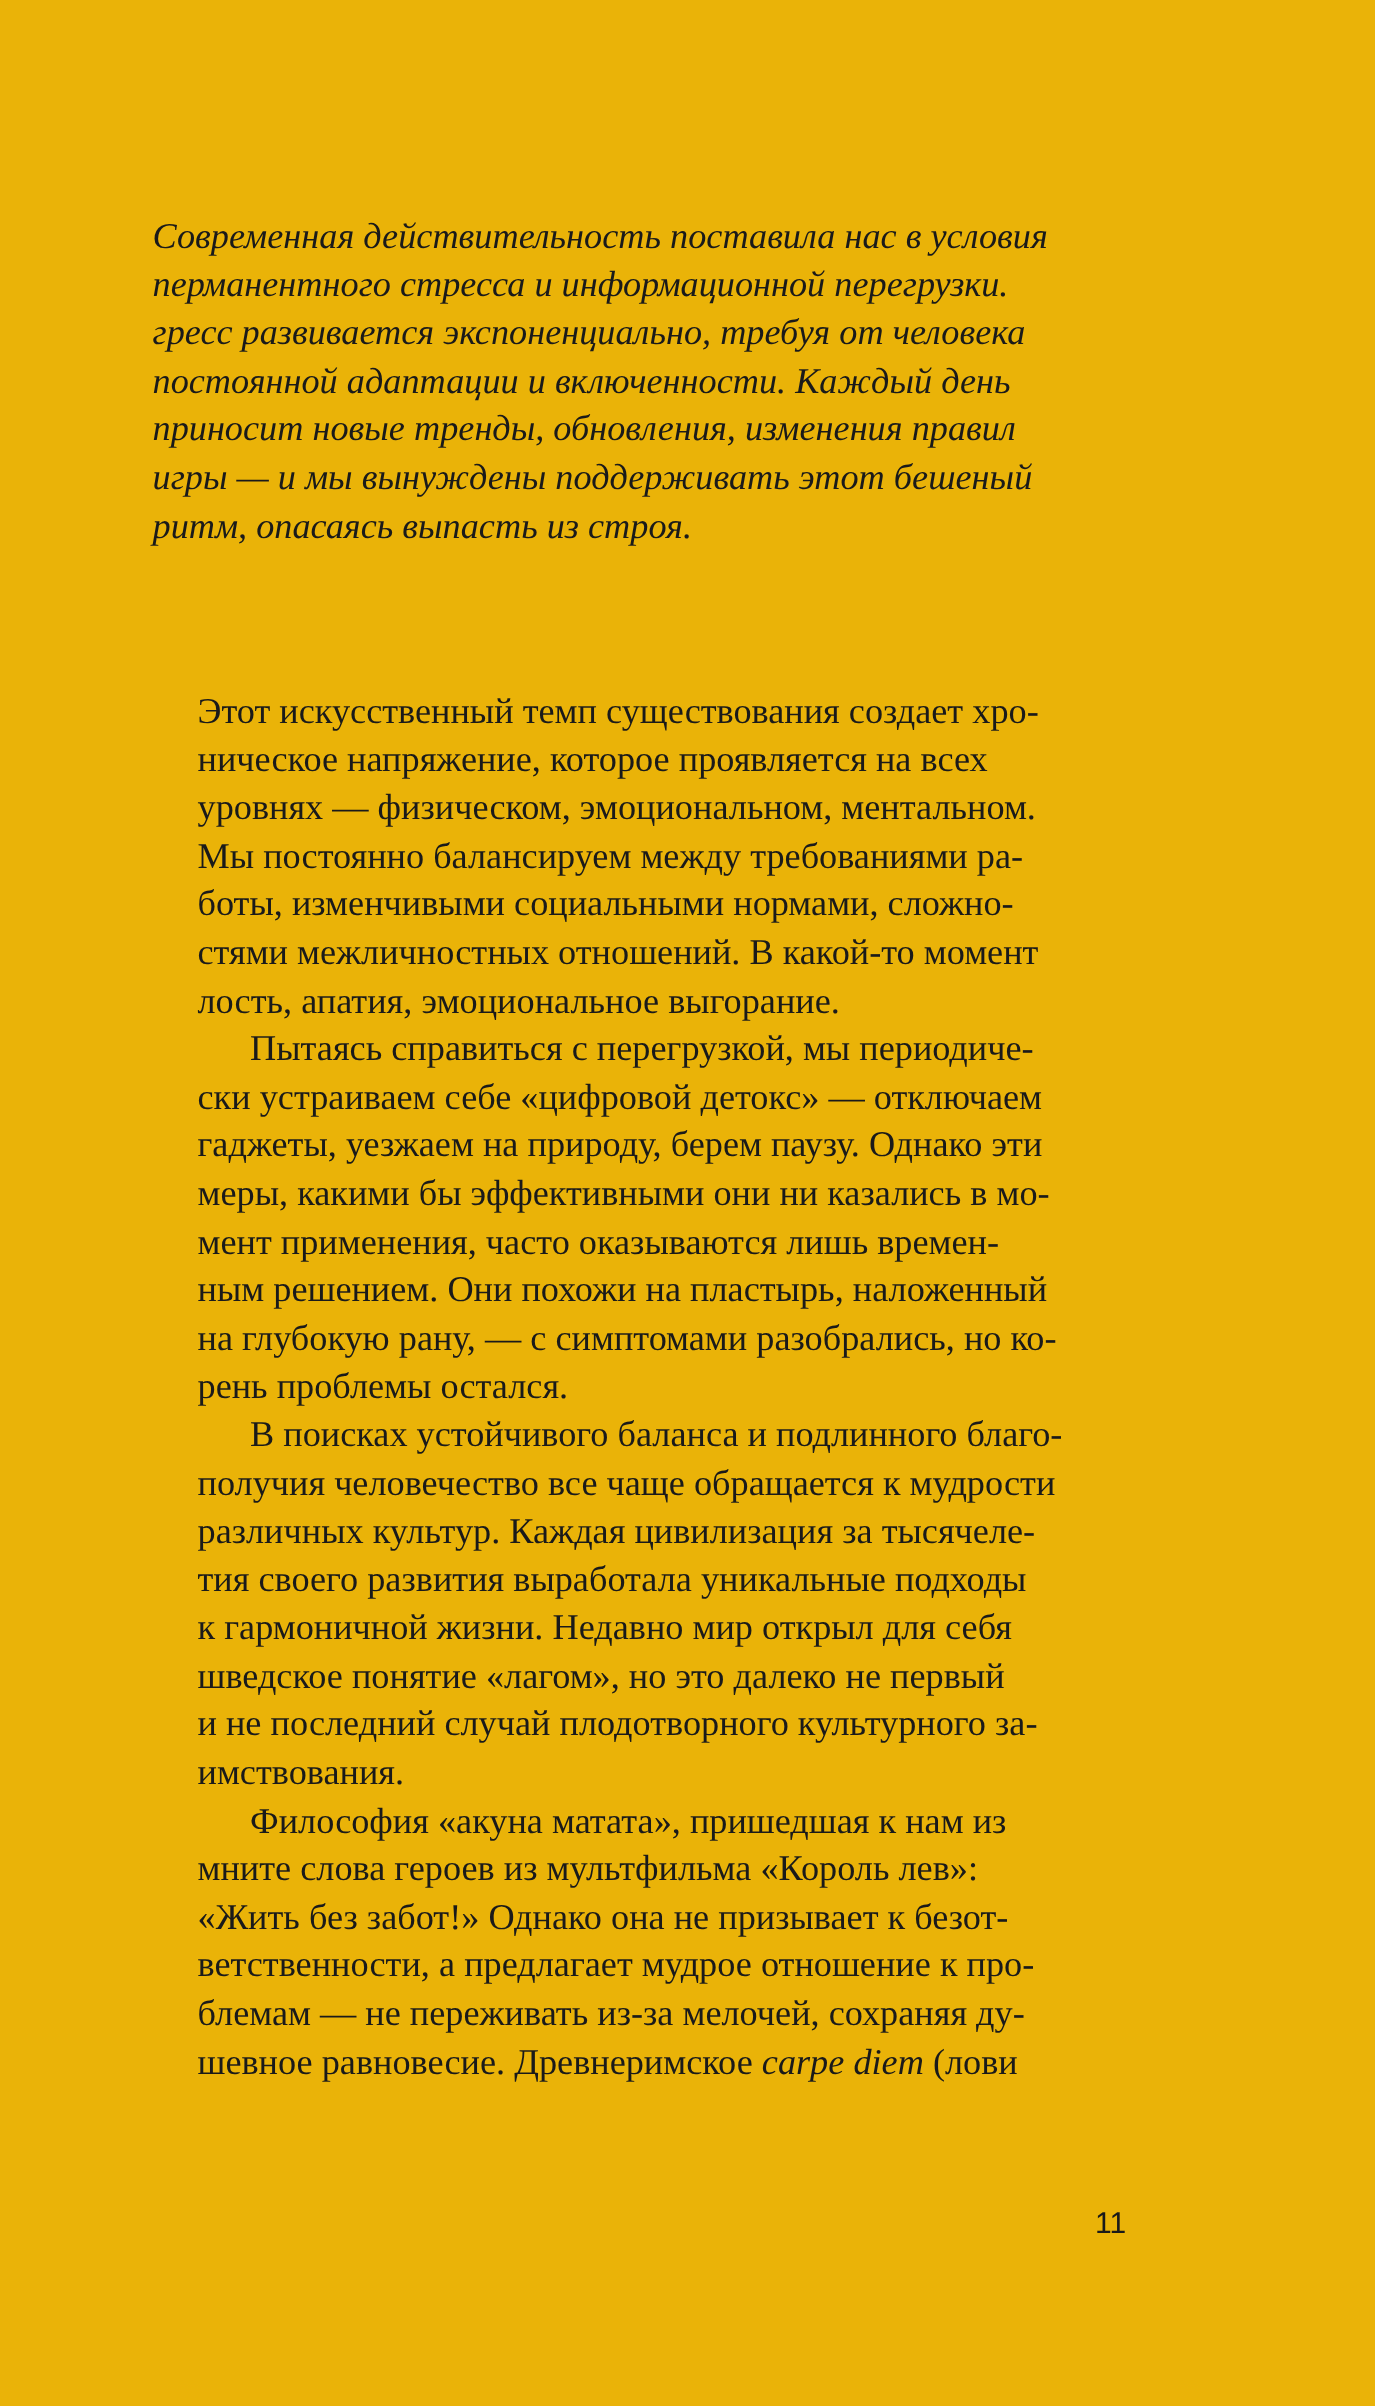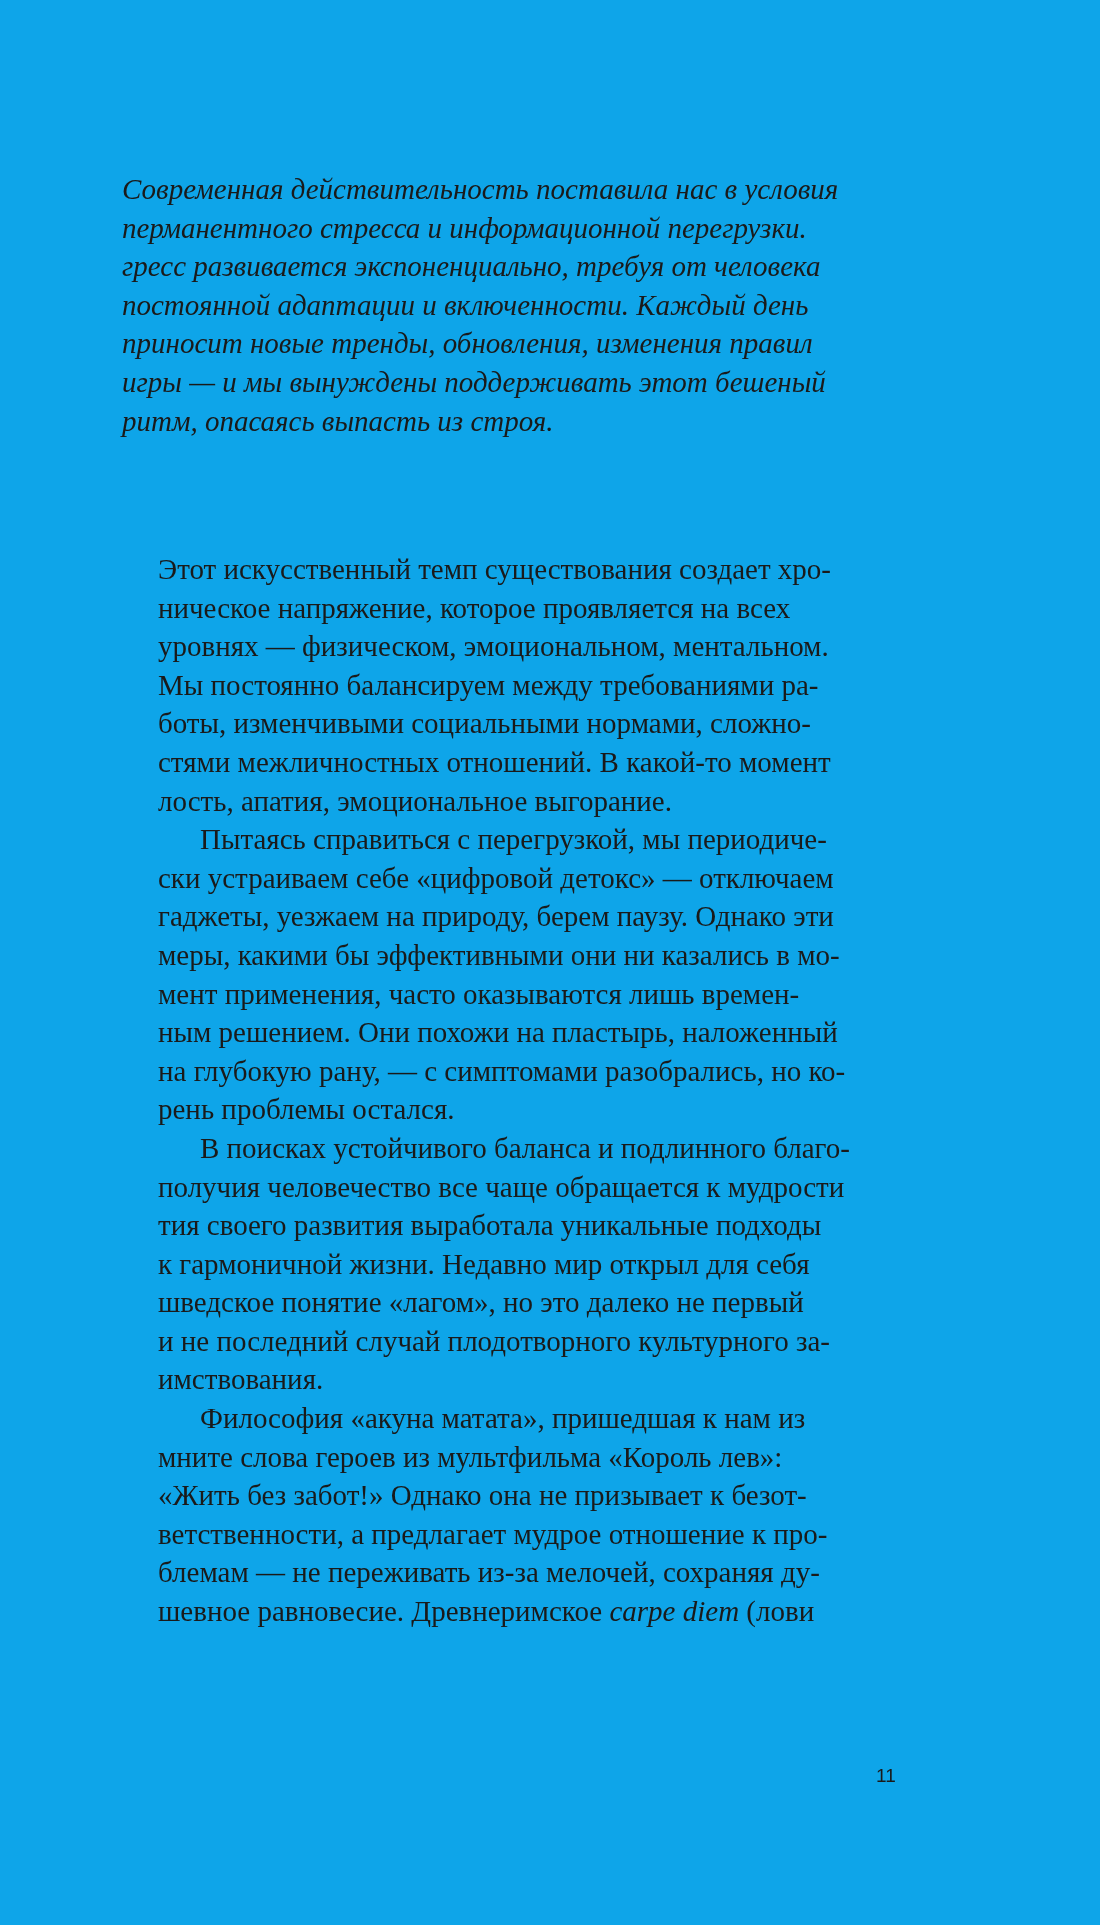--- a/index.html
+++ b/index.html
@@ -1,34 +1,34 @@
 <!DOCTYPE html>
 <html><head>
 <meta charset="utf-8">
 <style>
   html, body { margin: 0; padding: 0; background: #ffffff; }
   body { width: 1100px; height: 1925px; position: relative; overflow: hidden; }
   .page {
     position: absolute; left: 0; top: 0; width: 1100px; height: 1925px;
-    background: #0ea5e9; color: #1a1a1a;
+    background: #eab308; color: #1a1a1a;
   }
   .text-block {
     position: absolute; left: 122px; width: 800px;
     font-family: "Liberation Serif", "DejaVu Serif", serif;
     font-size: 29px; line-height: 38.6px;
   }
   .intro { top: 170px; font-style: italic; }
   .body { top: 550px; margin-left: 36px; }
   .line { display: block; white-space: nowrap; height: 38.6px; }
   .line.indent { padding-left: 42px; }
   .latin { font-style: italic; }
   .page-number {
     position: absolute; left: 876px; top: 1765px;
     font-family: "Liberation Sans", "DejaVu Sans", sans-serif;
-    font-size: 19px; color: #1a1a1a;
+    font-size: 24px; color: #1a1a1a;
   }
 </style>
 </head>
 <body>
 
 <div class="page">
 
   <div class="text-block intro">
     <span class="line">Современная действительность поставила нас в условия</span>
     <span class="line">перманентного стресса и информационной перегрузки.</span>
@@ -50,20 +50,21 @@
     <span class="line indent">Пытаясь справиться с перегрузкой, мы периодиче-</span>
     <span class="line">ски устраиваем себе «цифровой детокс» — отключаем</span>
     <span class="line">гаджеты, уезжаем на природу, берем паузу. Однако эти</span>
     <span class="line">меры, какими бы эффективными они ни казались в мо-</span>
     <span class="line">мент применения, часто оказываются лишь времен-</span>
     <span class="line">ным решением. Они похожи на пластырь, наложенный</span>
     <span class="line">на глубокую рану, — с симптомами разобрались, но ко-</span>
     <span class="line">рень проблемы остался.</span>
     <span class="line indent">В поисках устойчивого баланса и подлинного благо-</span>
     <span class="line">получия человечество все чаще обращается к мудрости</span>
+    <span class="line">различных культур. Каждая цивилизация за тысячеле-</span>
     <span class="line">тия своего развития выработала уникальные подходы</span>
     <span class="line">к гармоничной жизни. Недавно мир открыл для себя</span>
     <span class="line">шведское понятие «лагом», но это далеко не первый</span>
     <span class="line">и не последний случай плодотворного культурного за-</span>
     <span class="line">имствования.</span>
     <span class="line indent">Философия «акуна матата», пришедшая к нам из</span>
     <span class="line">мните слова героев из мультфильма «Король лев»:</span>
     <span class="line">«Жить без забот!» Однако она не призывает к безот-</span>
     <span class="line">ветственности, а предлагает мудрое отношение к про-</span>
     <span class="line">блемам — не переживать из-за мелочей, сохраняя ду-</span>

